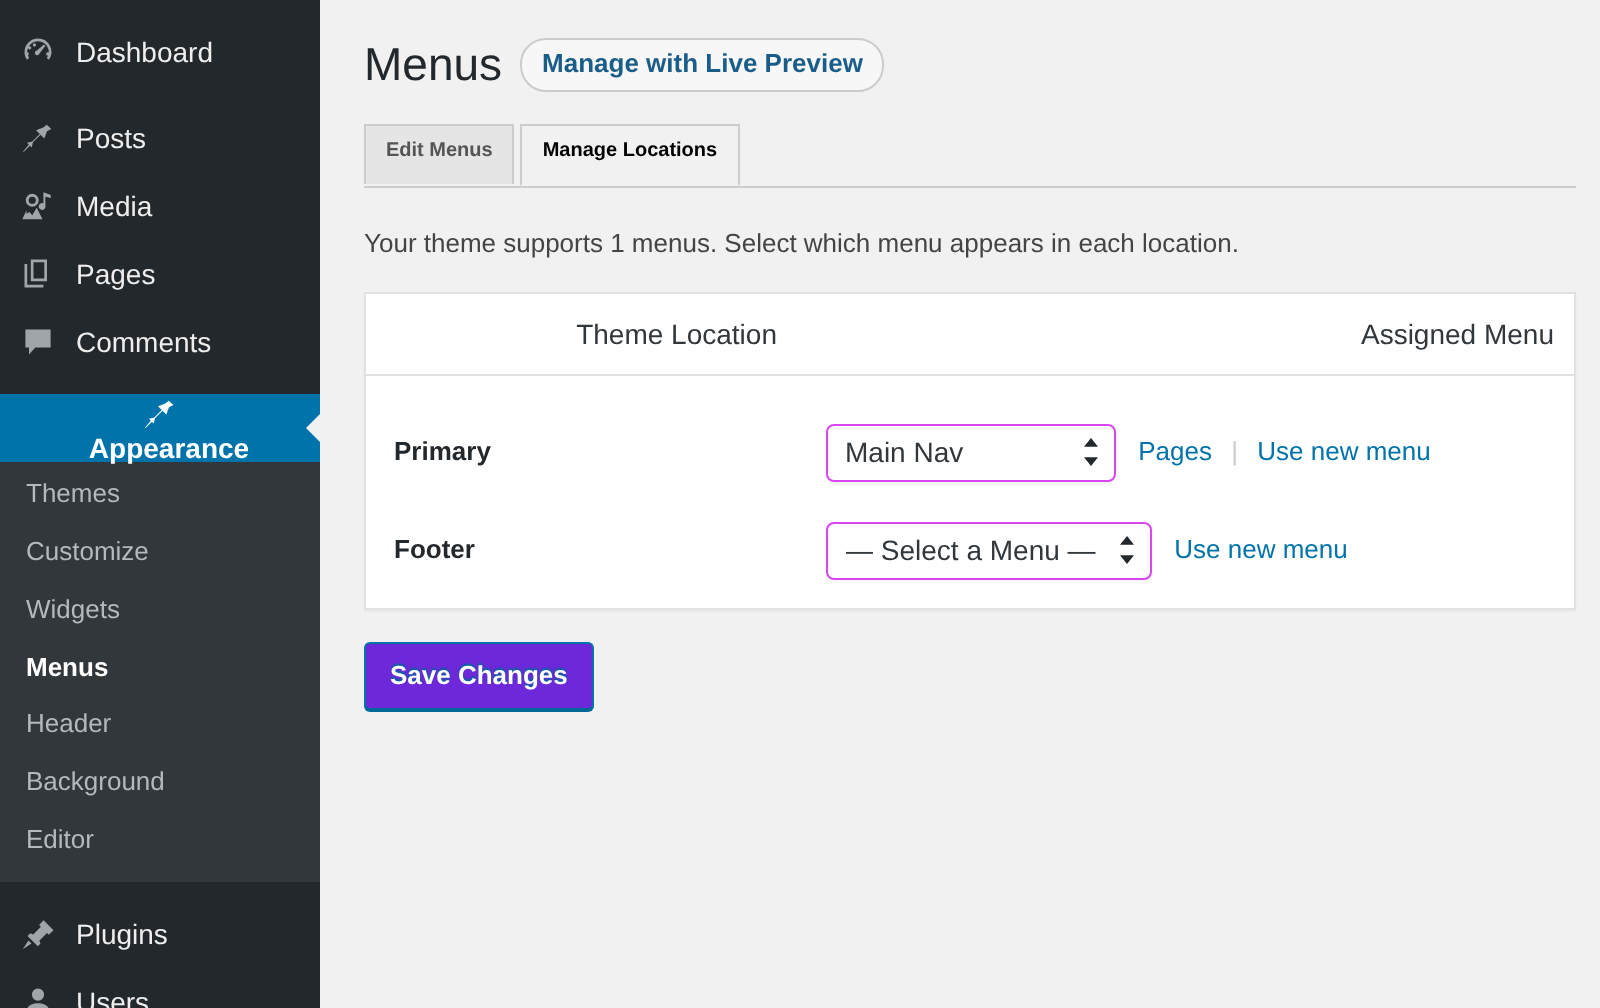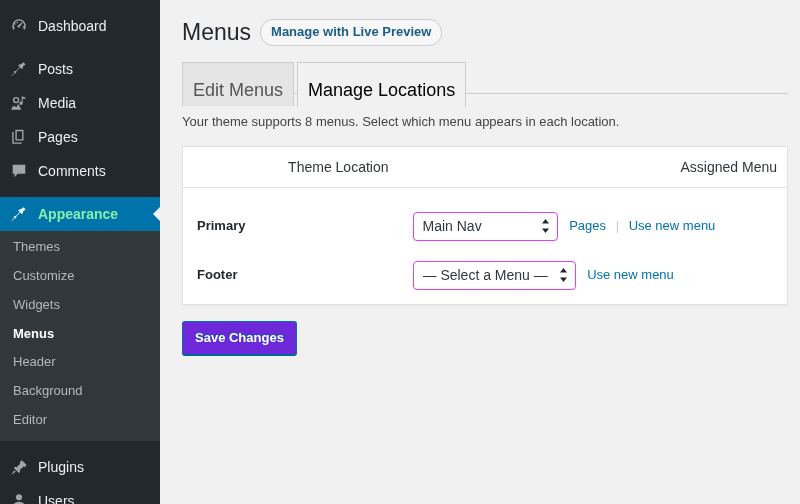--- a/index.html
+++ b/index.html
@@ -43,22 +43,23 @@
   .menu-top .mi {
     width: 20px; height: 20px;
     margin-right: 9px;
     display: flex; align-items: center; justify-content: center;
     flex: 0 0 20px;
   }
   .menu-top .mi svg { display: block; fill: #a0a5aa; }
   .menu-top .label { line-height: 1; }
   .menu-top.current {
     background: #0073aa;
-    color: #86efac;
+    color: #ffffff;
     font-weight: 600;
+    flex-direction: column;
   }
   .menu-top.current .mi svg { fill: #fff; }
   .menu-arrow {
     position: absolute;
     right: -1px;
     top: 50%;
     margin-top: -8px;
     width: 0; height: 0;
     border-top: 8px solid transparent;
     border-bottom: 8px solid transparent;
@@ -126,23 +127,23 @@
     position: relative;
   }
   .nav-tab {
     display: inline-block;
     position: relative;
     top: 1px;
     border: 1px solid #ccc;
     border-bottom: none;
     background: #e5e5e5;
     color: #555;
-    font-size: 18px;
-    font-weight: 400;
-    padding: 18px 10px 7px;
+    font-size: 10px;
+    font-weight: 700;
+    padding: 4px 10px 7px;
     margin-left: 0;
     margin-right: 3px;
     text-decoration: none;
     line-height: 18px;
     cursor: pointer;
   }
   .nav-tab.nav-tab-active {
     background: #f1f1f1;
     color: #000;
     border-bottom: 1px solid #f1f1f1;
@@ -365,21 +366,21 @@
 
     <div class="page-head">
       <h1 class="page-title">Menus</h1>
       <a class="page-title-action">Manage with Live Preview</a>
     </div>
 
     <div class="nav-tab-wrapper">
       <a class="nav-tab">Edit Menus</a><a class="nav-tab nav-tab-active">Manage Locations</a>
     </div>
 
-    <p class="locations-desc">Your theme supports 8 menus. Select which menu appears in each location.</p>
+    <p class="locations-desc">Your theme supports 1 menus. Select which menu appears in each location.</p>
 
     <table class="widefat">
       <thead>
         <tr>
           <th>Theme Location</th>
           <th>Assigned Menu</th>
         </tr>
       </thead>
       <tbody>
 

